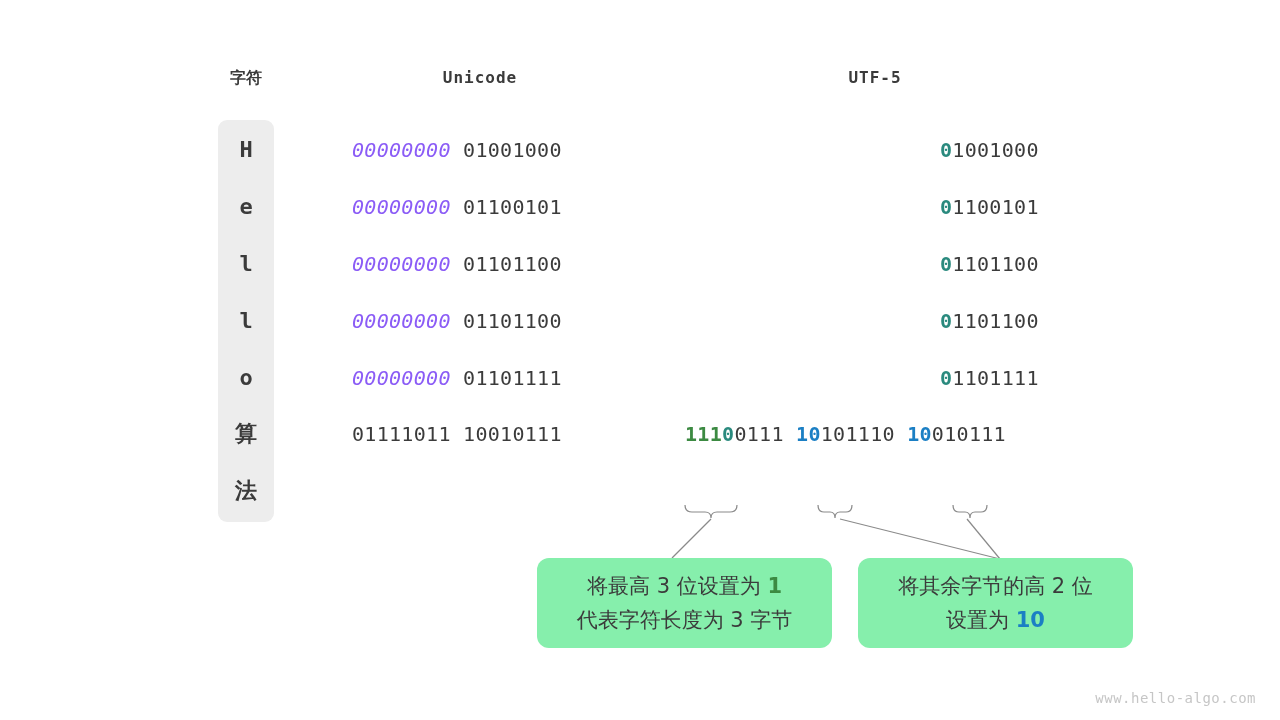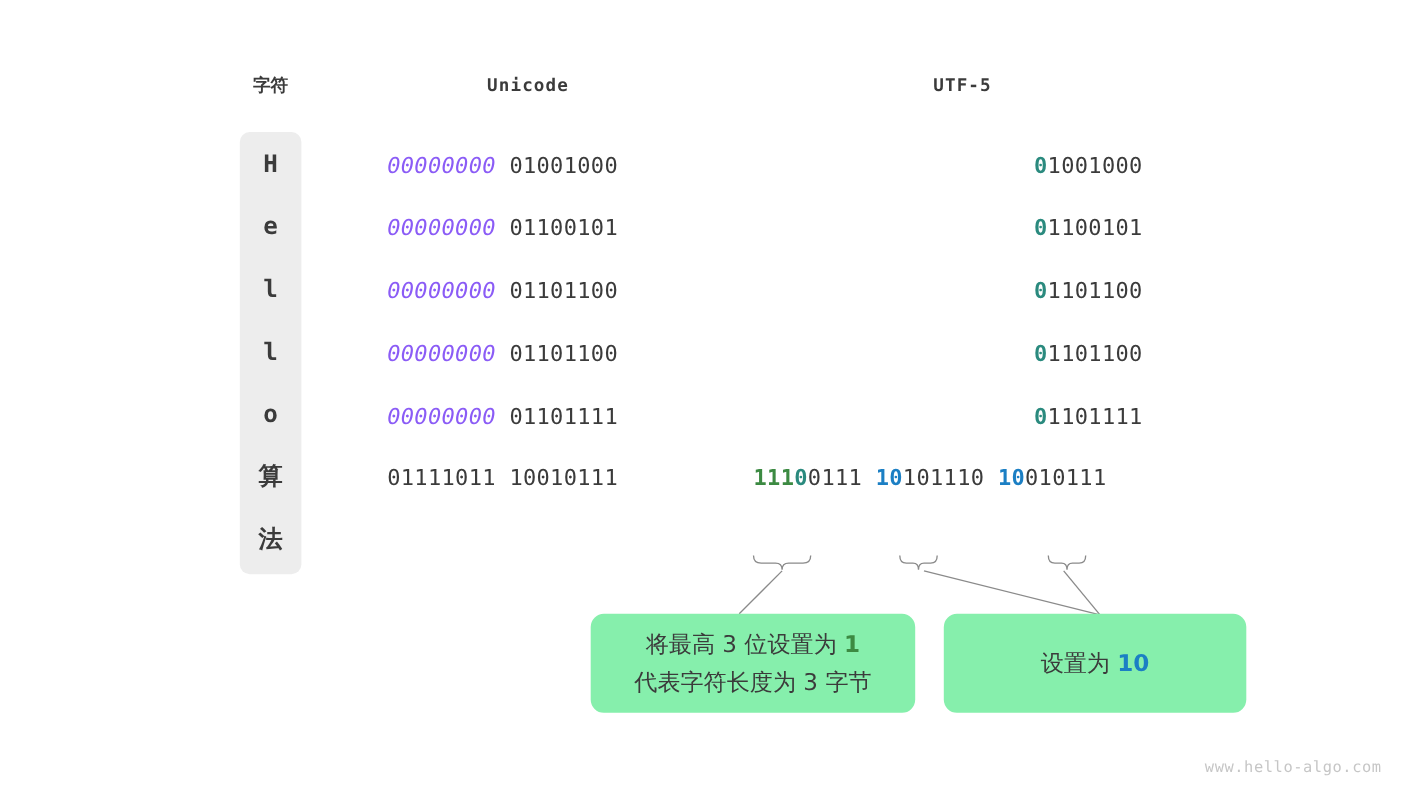--- a/index.html
+++ b/index.html
@@ -170,18 +170,19 @@
       <line x1="967" y1="519" x2="1000" y2="559"></line>
     </g>
   </svg>
 
   <div class="note" id="note-left">
     <div class="ln"><span>将最高 3 位设置为 </span><b class="b-green">1</b></div>
     <div class="ln">代表字符长度为 3 字节</div>
   </div>
 
   <div class="note" id="note-right">
+    <div class="ln">将其余字节的高 2 位</div>
     <div class="ln"><span>设置为 </span><b class="b-blue">10</b></div>
   </div>
 
   <div id="watermark">www.hello-algo.com</div>
 
 </div>
 
 </body></html>

